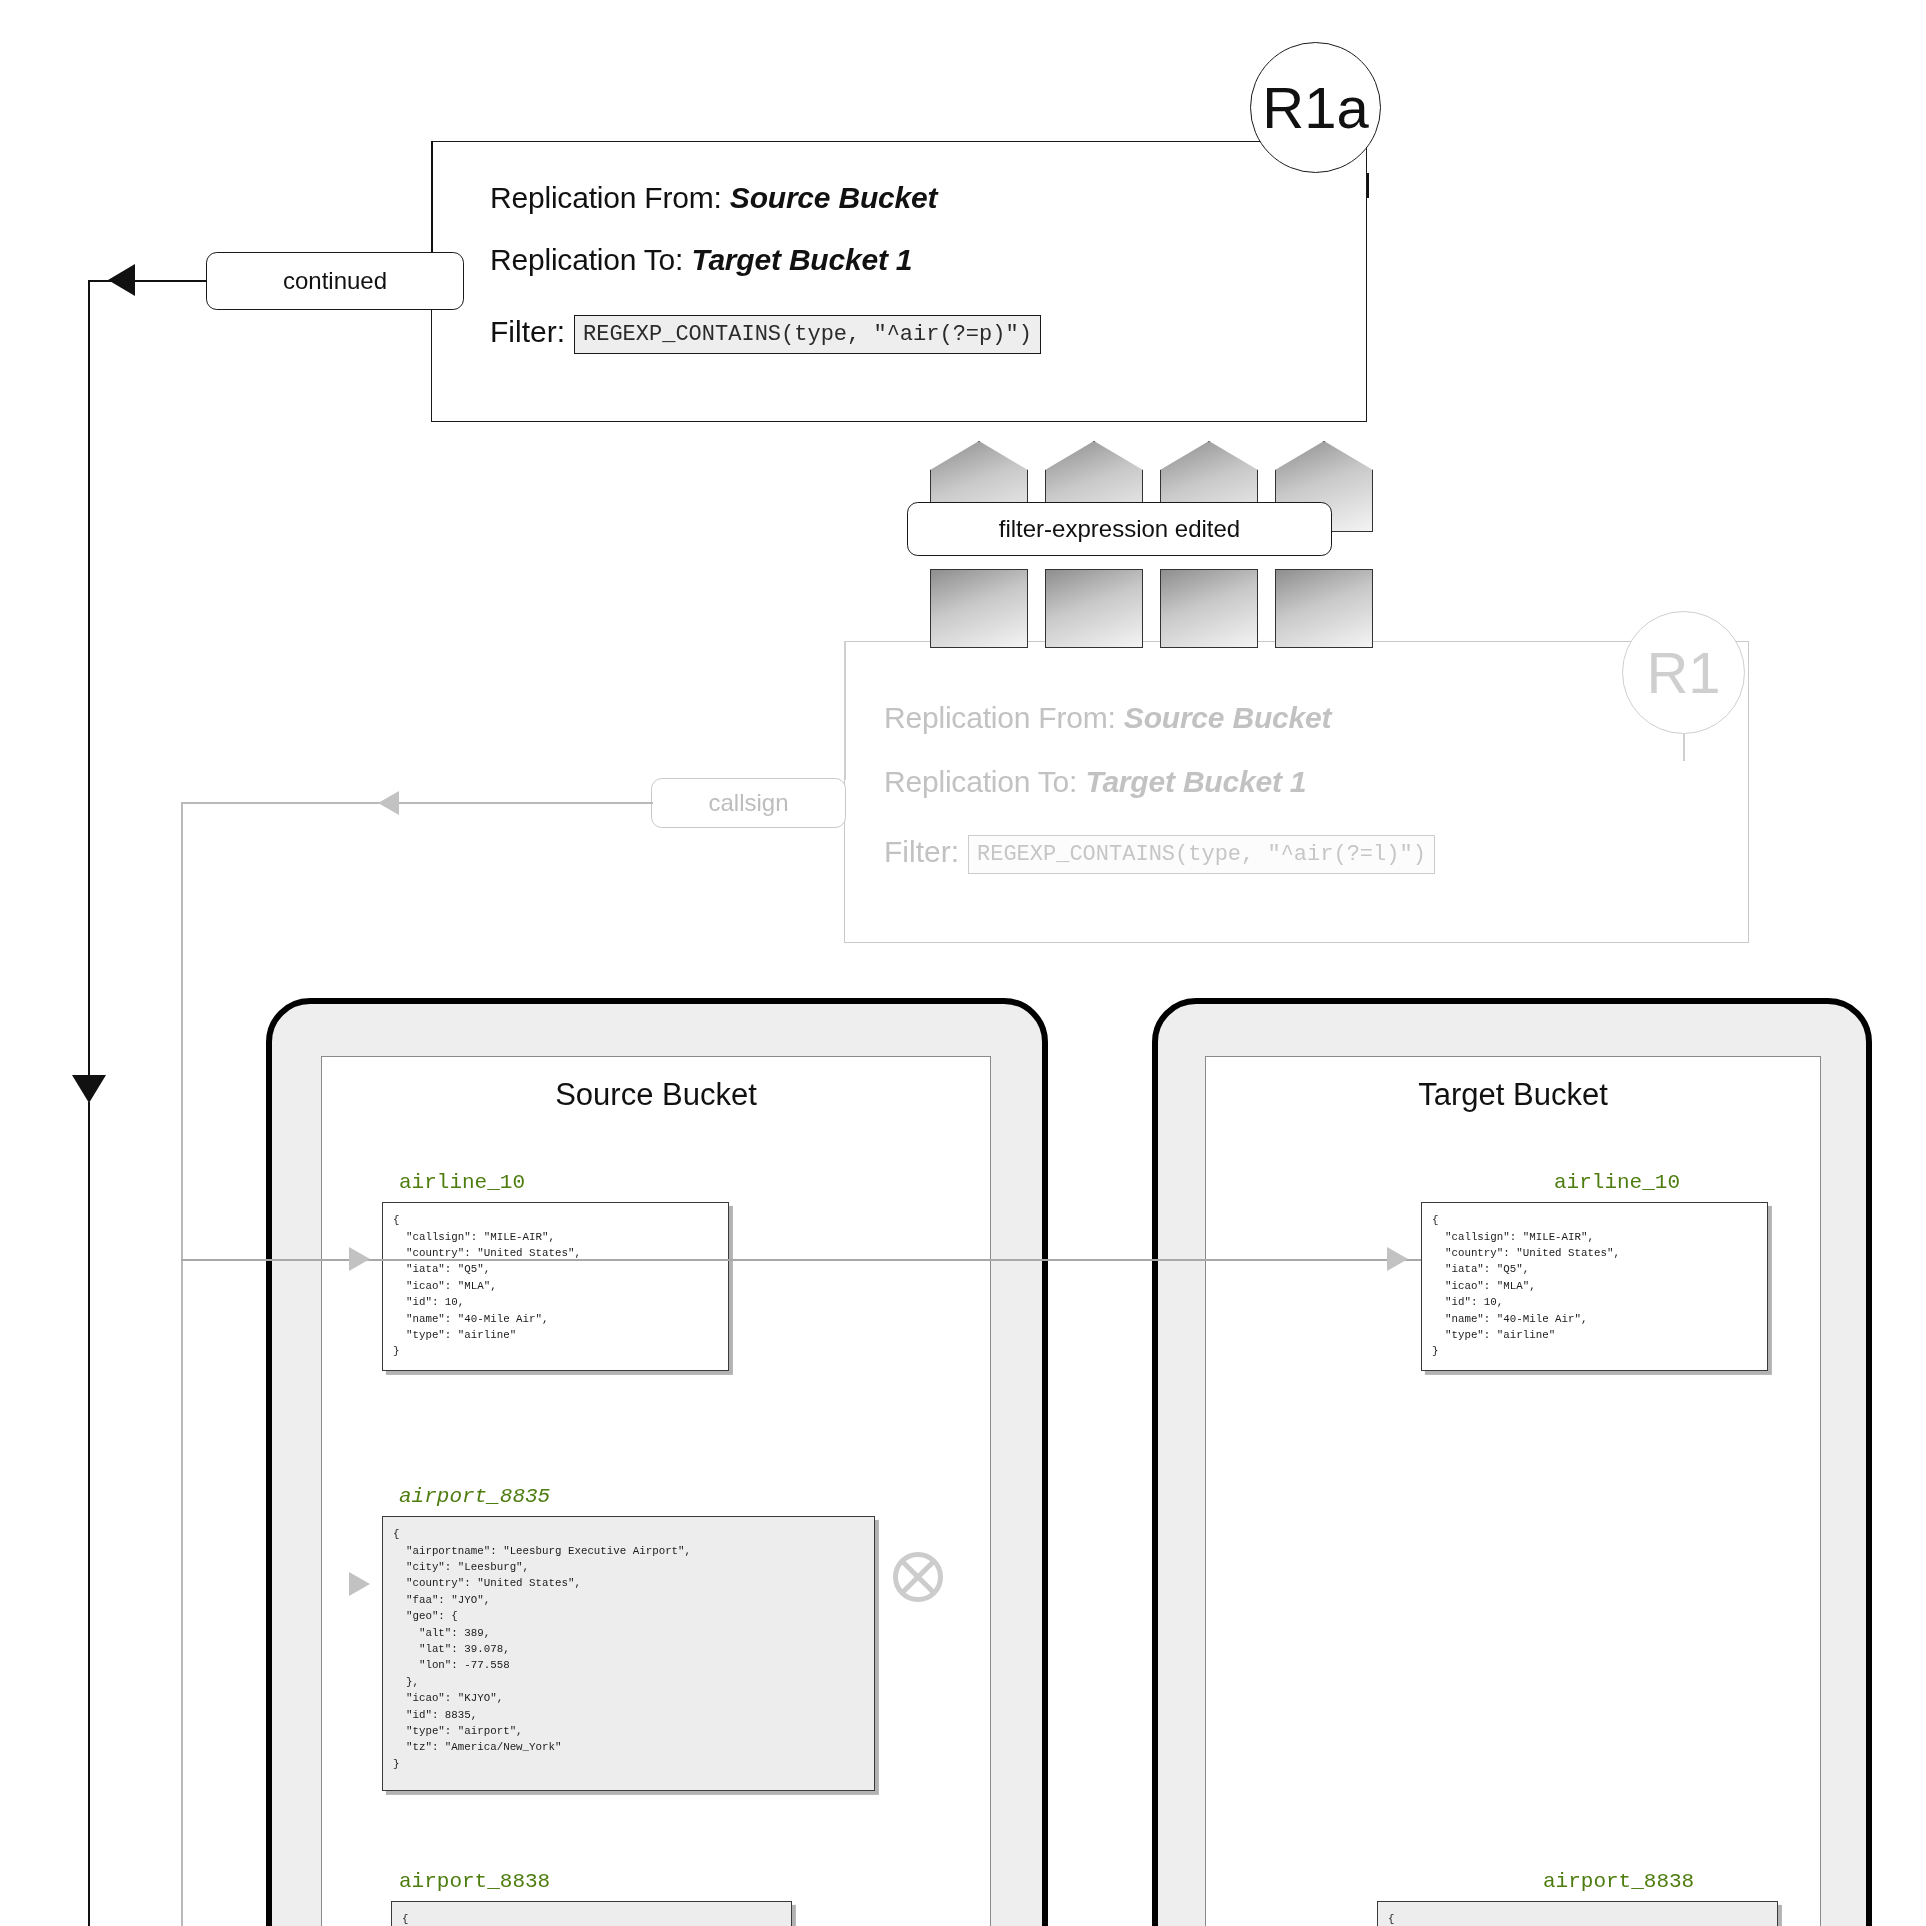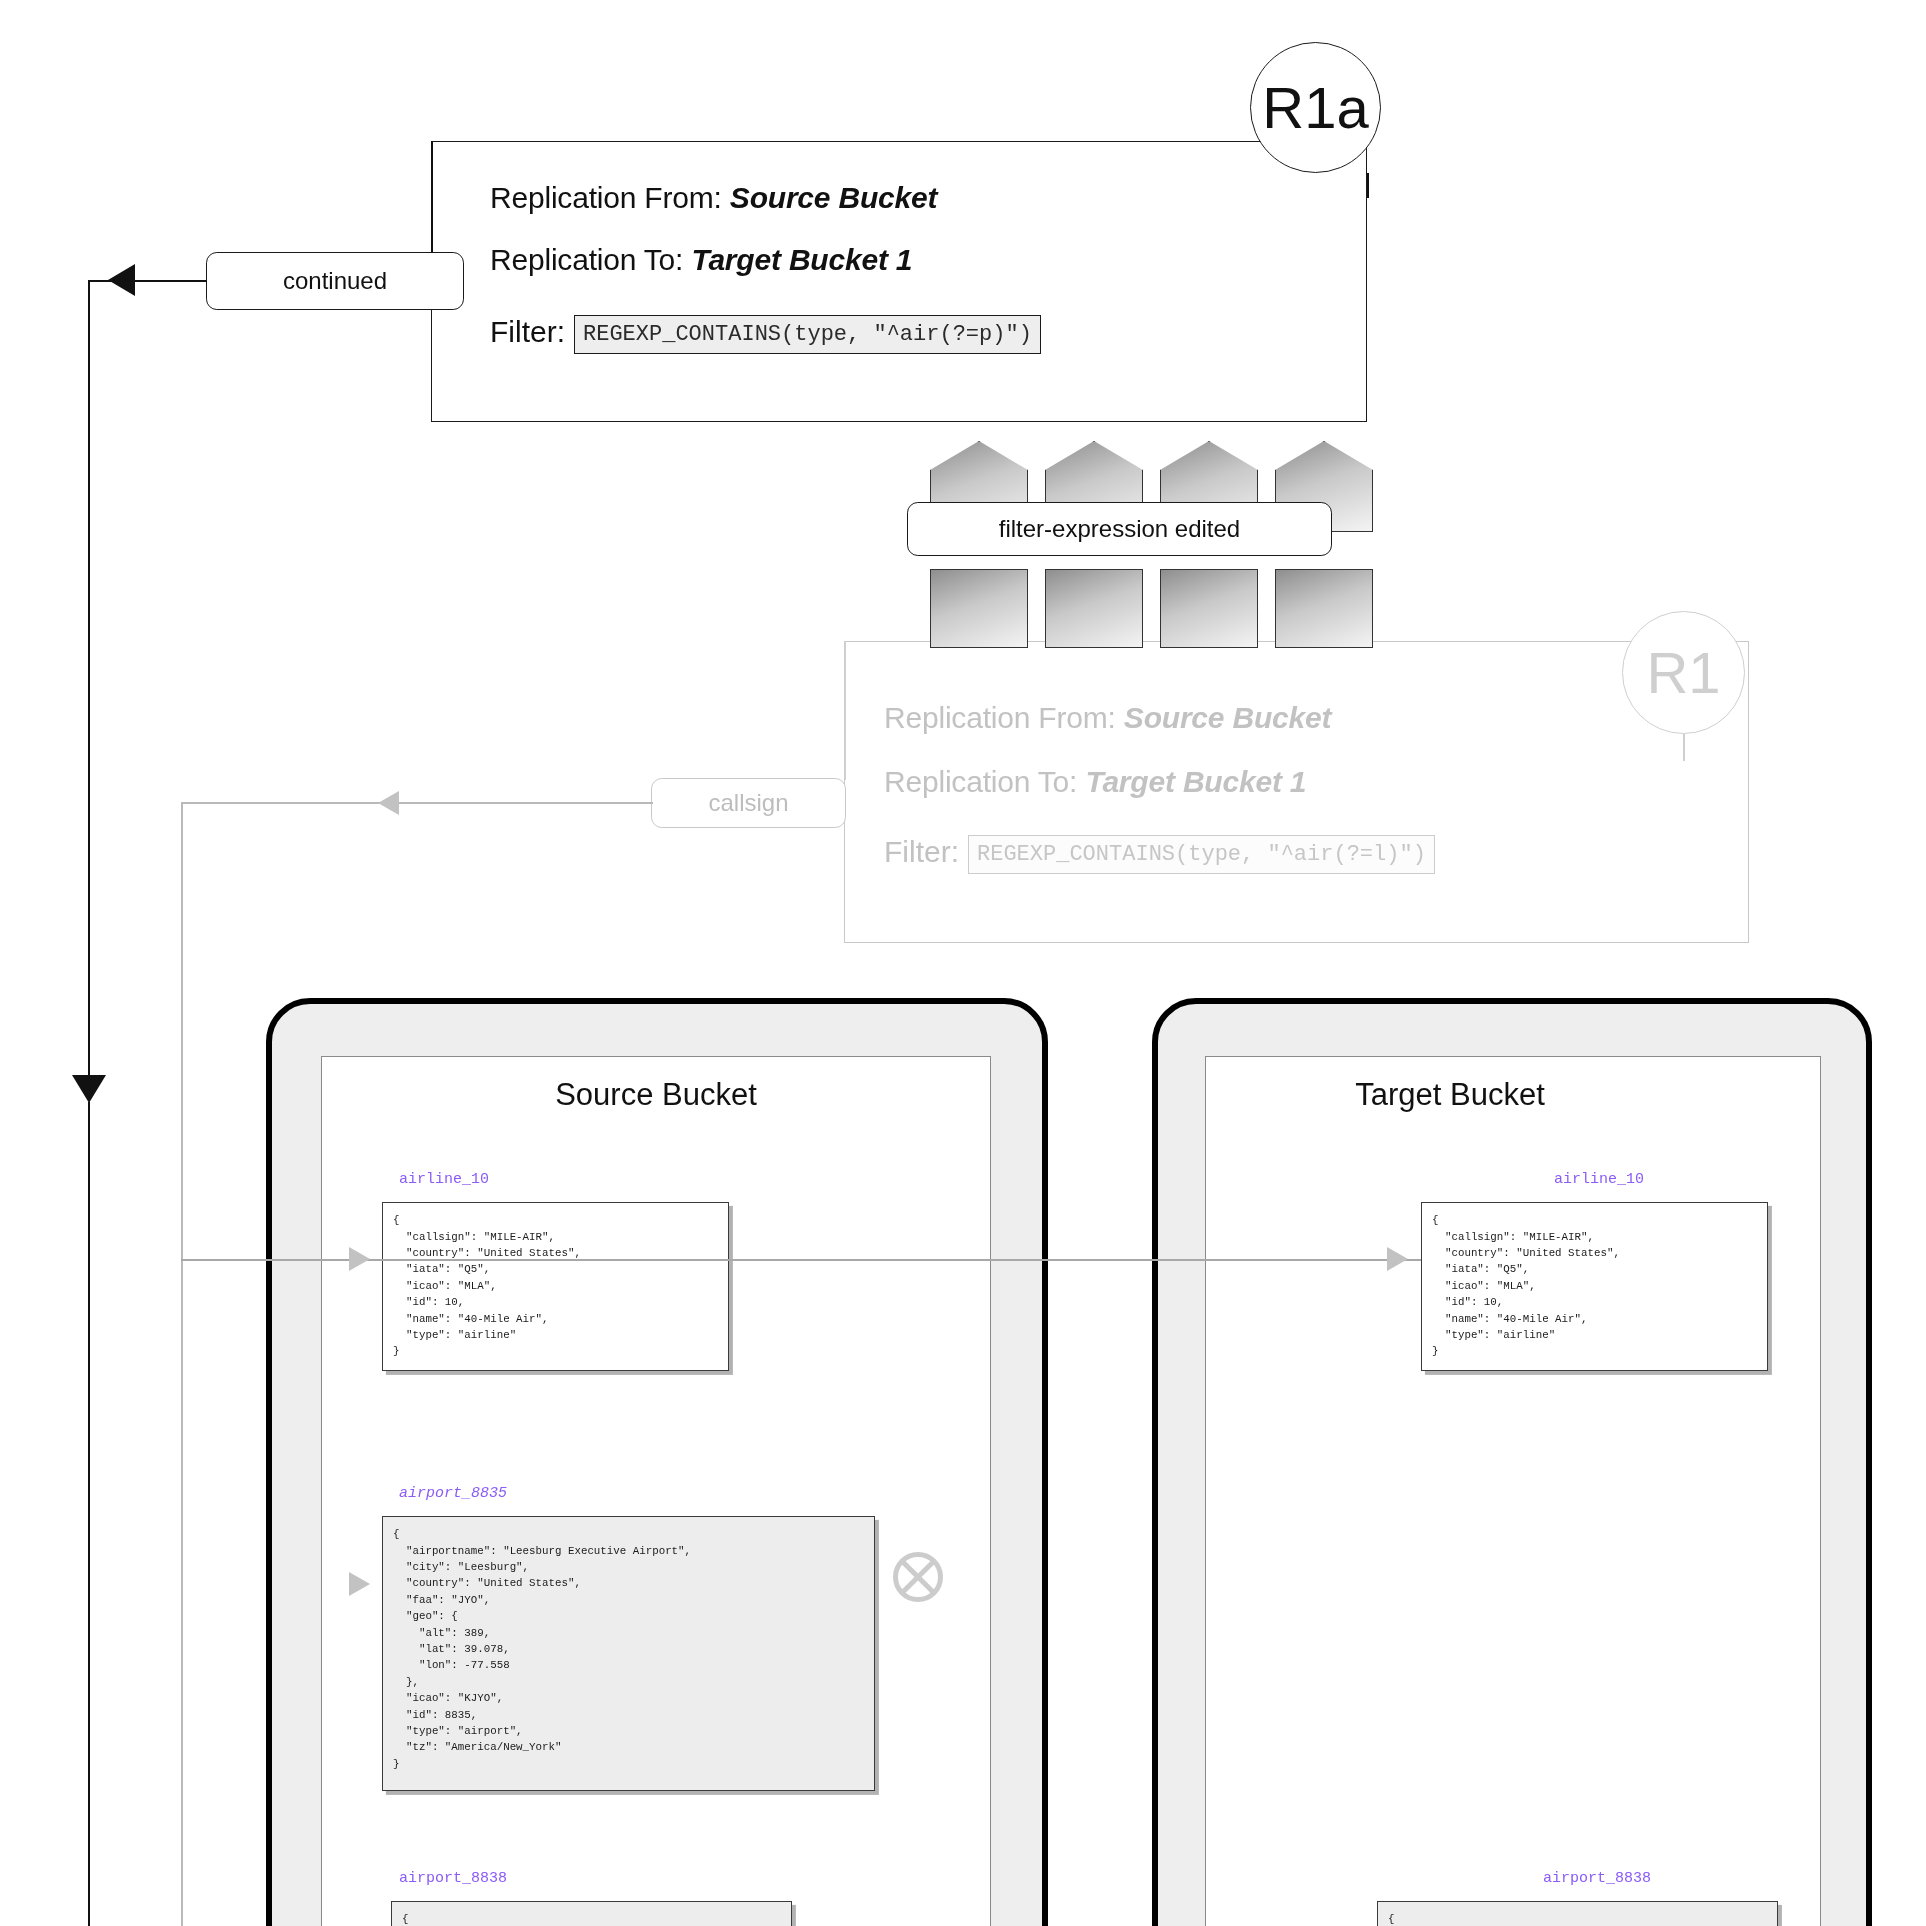--- a/index.html
+++ b/index.html
@@ -37,21 +37,21 @@
            clip-path:polygon(0% 32%,50% 0%,100% 32%,100% 100%,0% 100%);}
   .chev-rect{background:linear-gradient(160deg,#8e8e8e 0%,#c9c9c9 45%,#f4f4f4 100%);
              border:0.8px solid #333;}
 
   
   .cluster{border:6.2px solid #000;border-radius:44px;background:#eeeeee;box-sizing:border-box;}
   .bucket{border:1.2px solid #8a8a8a;background:#ffffff;box-sizing:border-box;}
   .bucket-title{font-size:31px;color:#111;text-align:center;}
 
   
-  .doc-name{font-family:"Liberation Mono",monospace;font-size:15px;color:#8b5cf6;white-space:nowrap;}
+  .doc-name{font-family:"Liberation Mono",monospace;font-size:21px;color:#4d7c0f;white-space:nowrap;}
   .doc{border:1.2px solid #3a3a3a;box-sizing:border-box;
        box-shadow:3.9px 3.9px 0 0 rgba(0,0,0,.30);
        font-family:"Liberation Mono",monospace;font-size:10.8px;line-height:1.52;
        color:#1b1b1b;white-space:pre;padding:9.2px 10px;overflow:hidden;}
   .doc.white{background:#ffffff;}
   .doc.grey{background:#ededed;}
 
   
   .ln-b{background:#111;}     
   .ln-t{background:#8e8e8e;}     
@@ -146,21 +146,21 @@
   <div class="abs ah ah-d-black" style="left:72px;top:1075px;"></div>
   <div class="abs ln-b" style="left:88px;top:1102px;width:1.9px;height:959px;"></div>
 
   <div class="abs cluster" style="left:266px;top:998px;width:782px;height:1325px;"></div>
   <div class="abs cluster" style="left:1152px;top:998px;width:720px;height:1325px;"></div>
 
   <div class="abs bucket" style="left:321px;top:1056px;width:670px;height:1219px;"></div>
   <div class="abs bucket" style="left:1205px;top:1056px;width:616px;height:1219px;"></div>
 
   <div class="abs bucket-title" style="left:321px;top:1077px;width:670px;">Source Bucket</div>
-  <div class="abs bucket-title" style="left:1142px;top:1077px;width:616px;">Target Bucket</div>
+  <div class="abs bucket-title" style="left:1205px;top:1077px;width:616px;">Target Bucket</div>
 
   <div class="abs doc-name" style="left:399px;top:1171px;">airline_10</div>
   <div class="abs doc white" style="left:382px;top:1202px;width:347px;height:169px;">{
   "callsign": "MILE-AIR",
   "country": "United States",
   "iata": "Q5",
   "icao": "MLA",
   "id": 10,
   "name": "40-Mile Air",
   "type": "airline"

